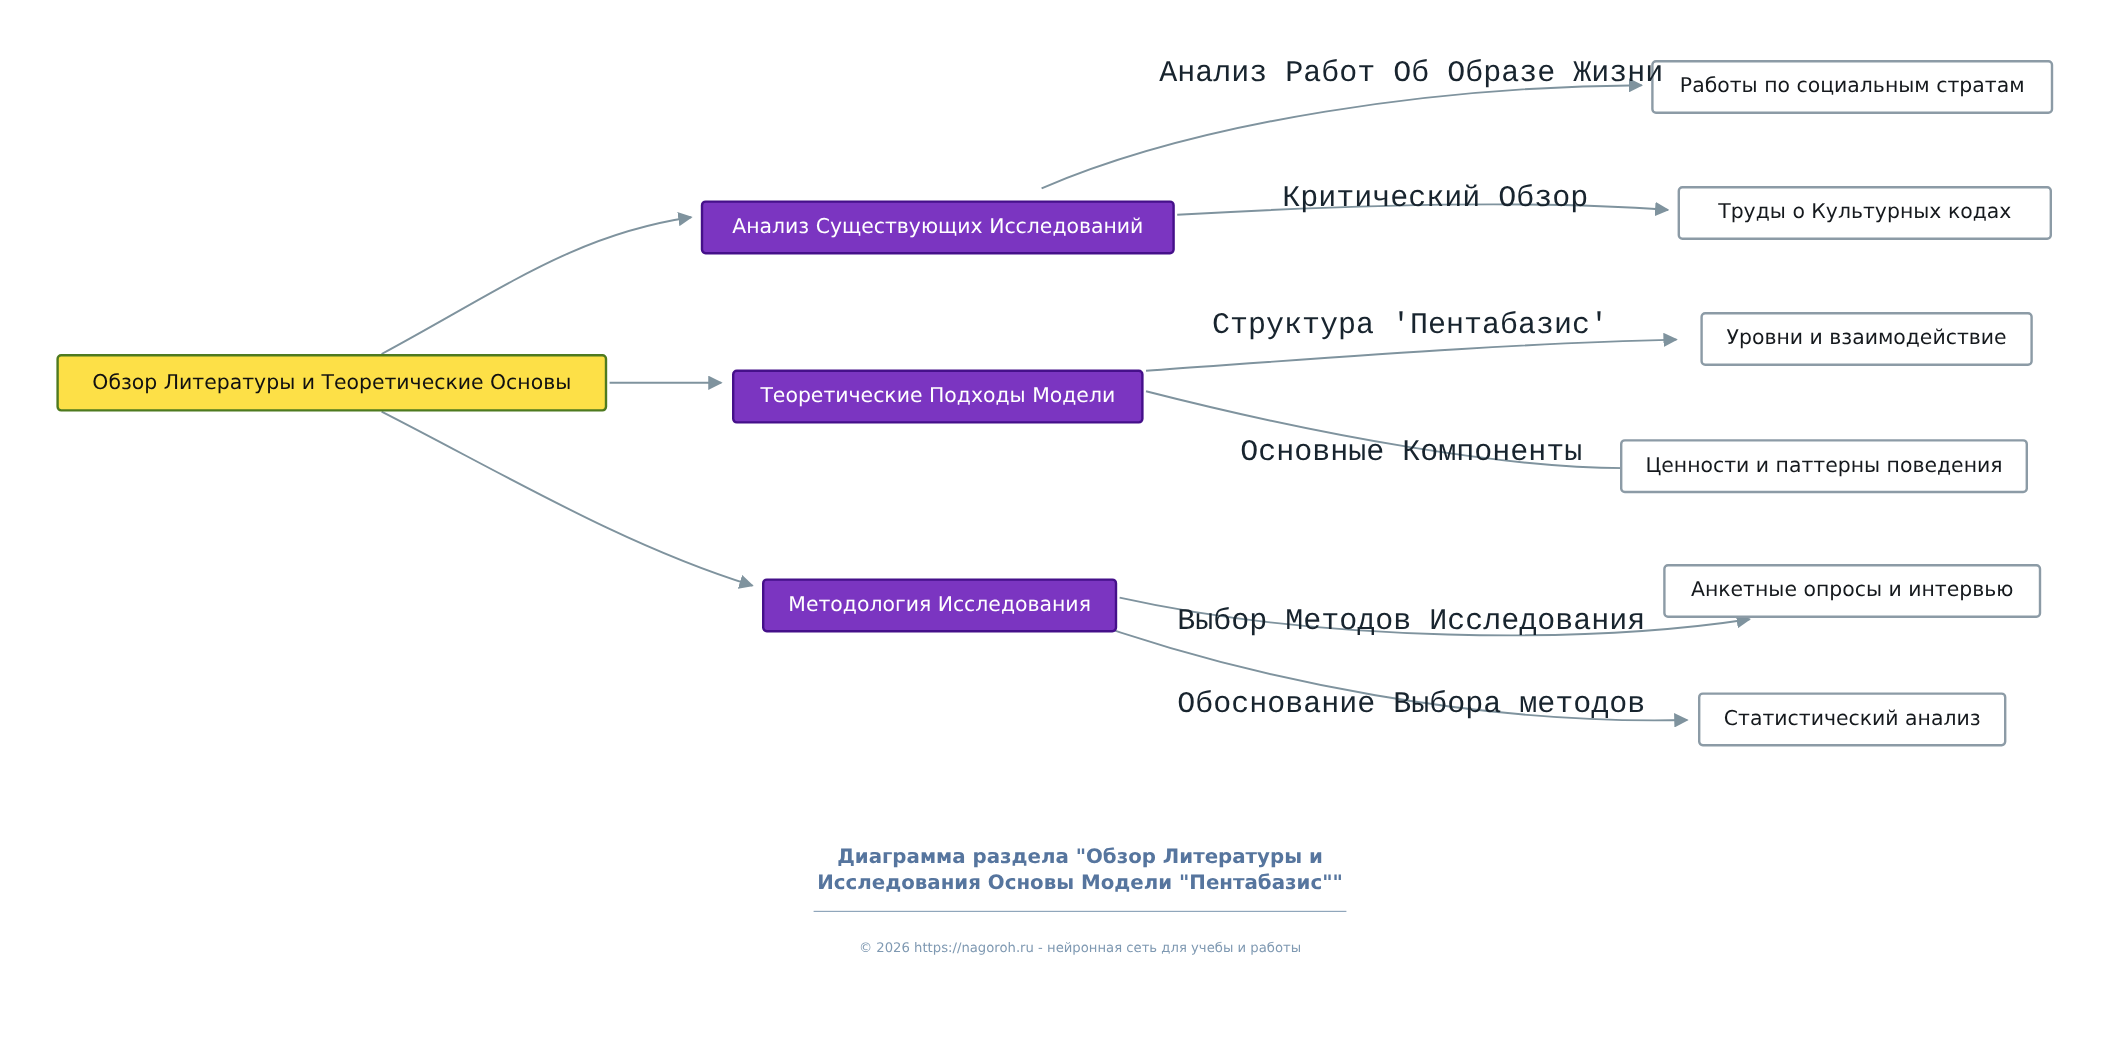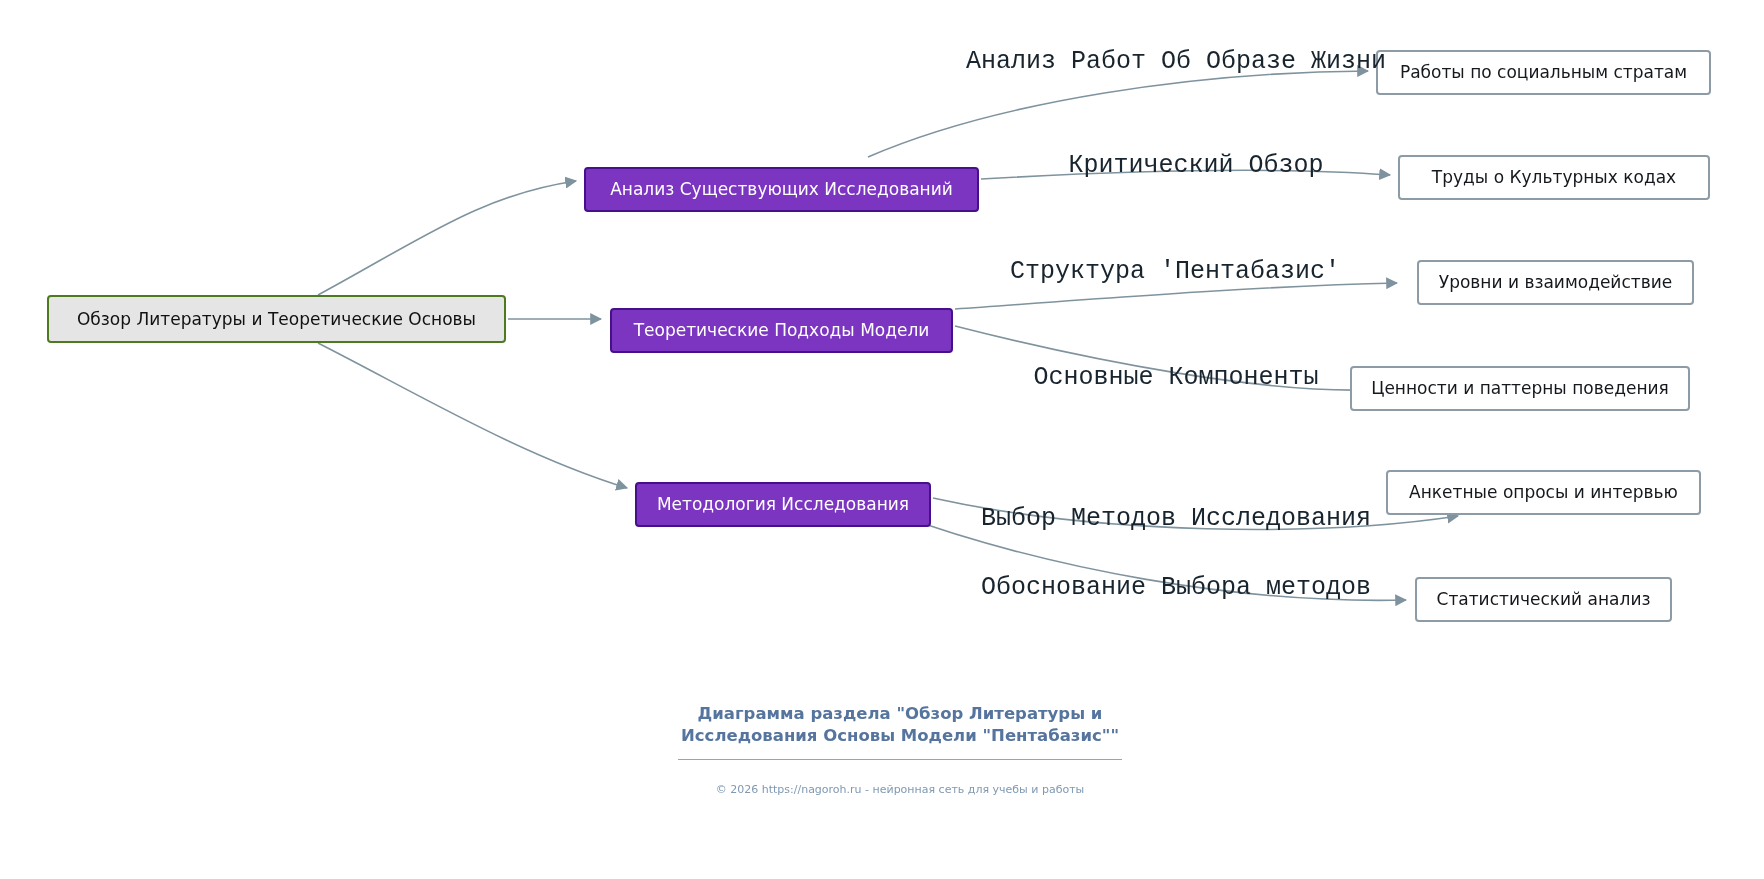--- a/index.html
+++ b/index.html
@@ -17,21 +17,21 @@
     box-sizing: border-box;
     display: flex;
     align-items: center;
     justify-content: center;
     border-radius: 4px;
     white-space: nowrap;
     font-size: 17px;
     line-height: 1;
   }
   .node.root {
-    background: #e5e5e5;
+    background: #fde047;
     border: 2px solid #4E7A1F;
     color: #111111;
   }
   .node.branch {
     background: #7B35C1;
     border: 2px solid #45108A;
     color: #ffffff;
     margin-top: 12px;
   }
   .node.leaf {

